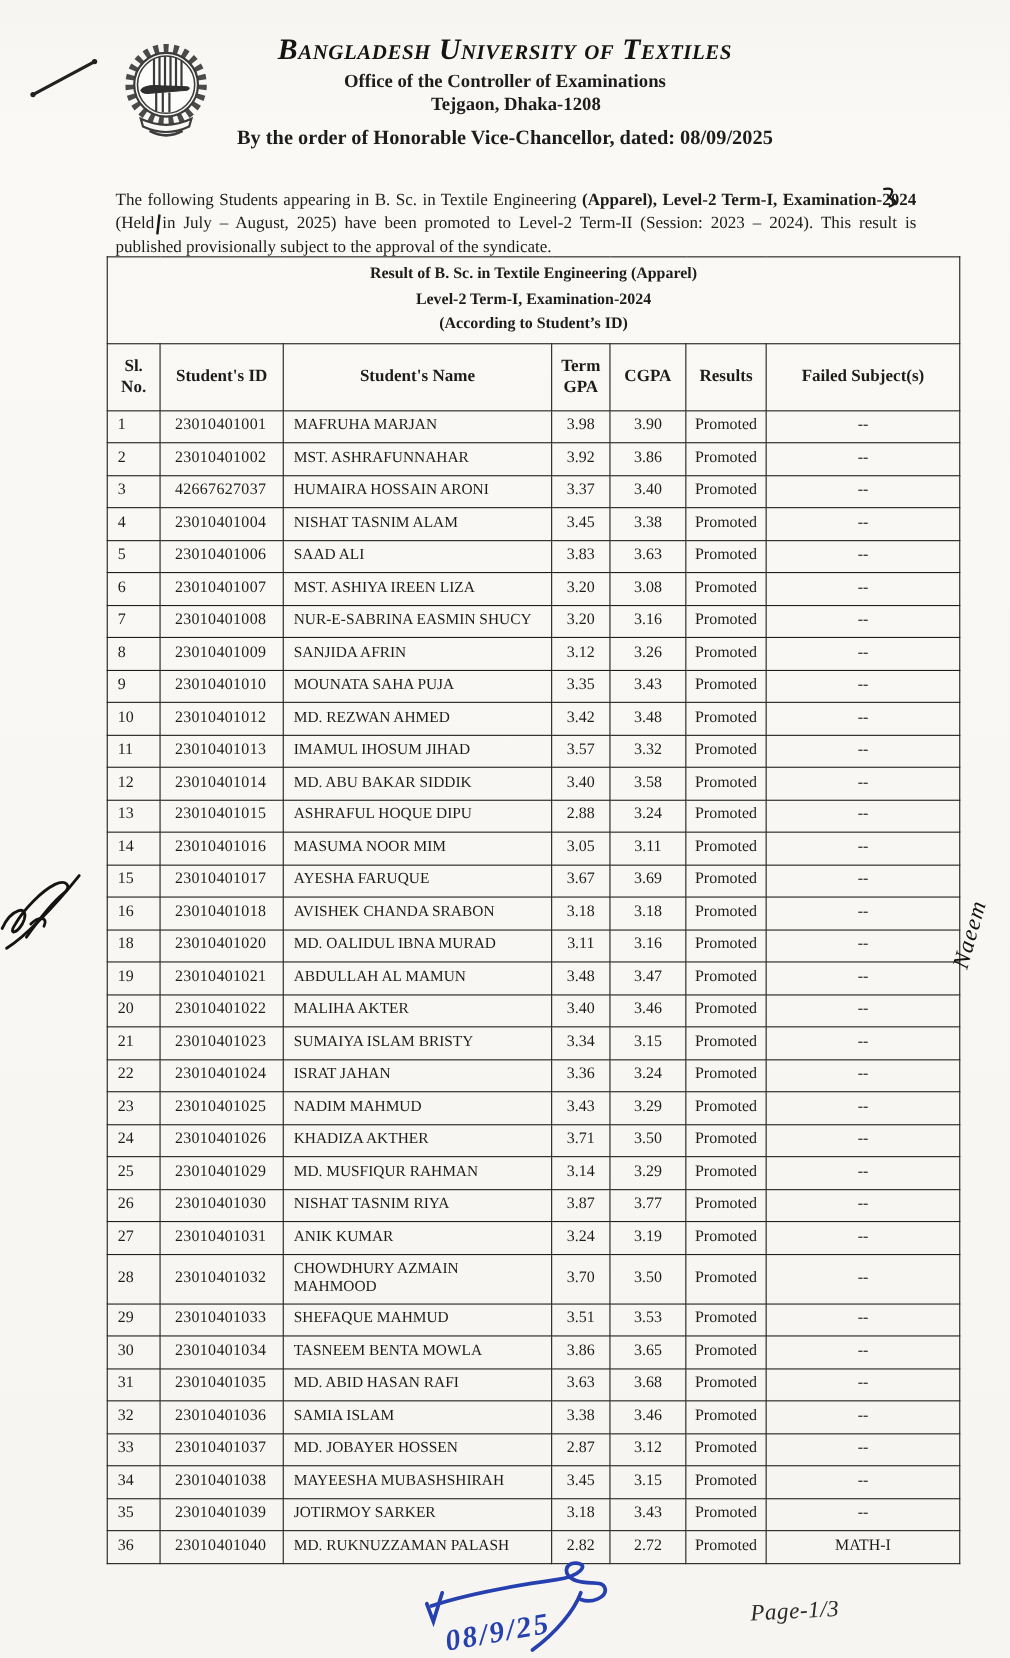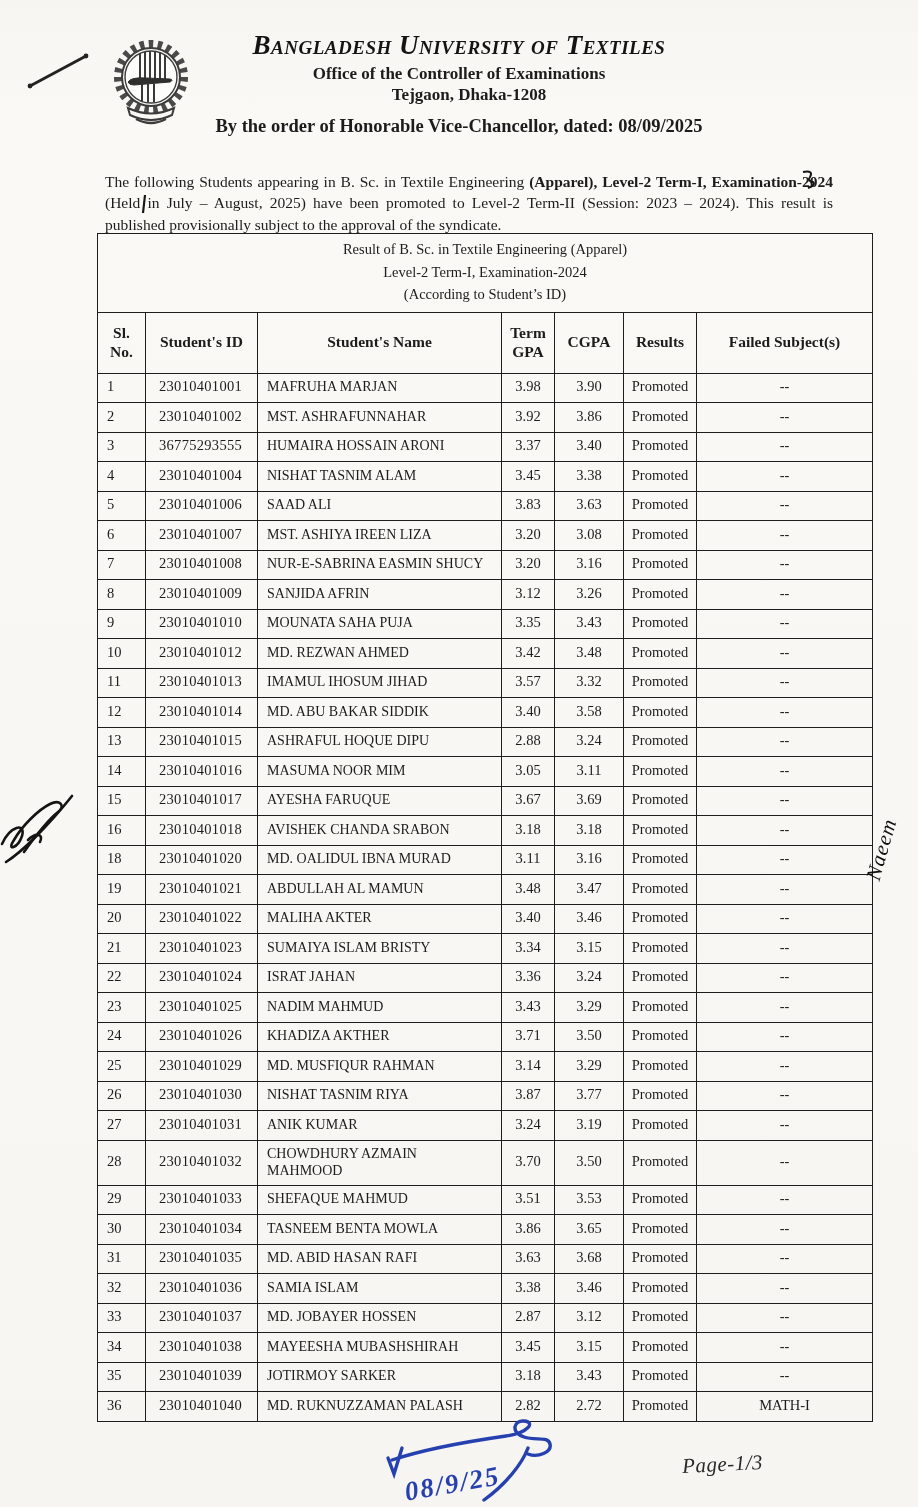--- a/index.html
+++ b/index.html
@@ -41,21 +41,21 @@
   }
   table.results th, table.results td{
     border:1.6px solid #1e1e1e;
     font-size:14.5px;
     vertical-align:middle;
     padding:4px 4px 6px 4px;
     overflow:hidden;
   }
   th.tbl-title{
     border:2.2px solid #161616;border-bottom-width:2.6px;
-    font-size:17px;font-weight:normal;line-height:22.5px;
+    font-size:17px;font-weight:bold;line-height:22.5px;
     text-align:center;padding:5px 0 6px 0;
   }
   tr.cols th{
     font-weight:bold;font-size:15.5px;text-align:center;
     white-space:pre-line;height:50px;line-height:19px;
   }
   tbody tr{height:29.5px;}
   tbody td:nth-child(1){text-align:left;padding-left:9px;}
   tbody td:nth-child(2){text-align:left;padding-left:13px;letter-spacing:.3px;margin-top:24px;}
   tbody td:nth-child(3){text-align:left;padding-left:9px;font-size:14px;white-space:pre-line;line-height:17px;}
@@ -176,21 +176,21 @@
           <td>2</td>
           <td>23010401002</td>
           <td>MST. ASHRAFUNNAHAR</td>
           <td>3.92</td>
           <td>3.86</td>
           <td>Promoted</td>
           <td>--</td>
         </tr>
         <tr>
           <td>3</td>
-          <td>36775293555</td>
+          <td>42667627037</td>
           <td>HUMAIRA HOSSAIN ARONI</td>
           <td>3.37</td>
           <td>3.40</td>
           <td>Promoted</td>
           <td>--</td>
         </tr>
         <tr>
           <td>4</td>
           <td>23010401004</td>
           <td>NISHAT TASNIM ALAM</td>

